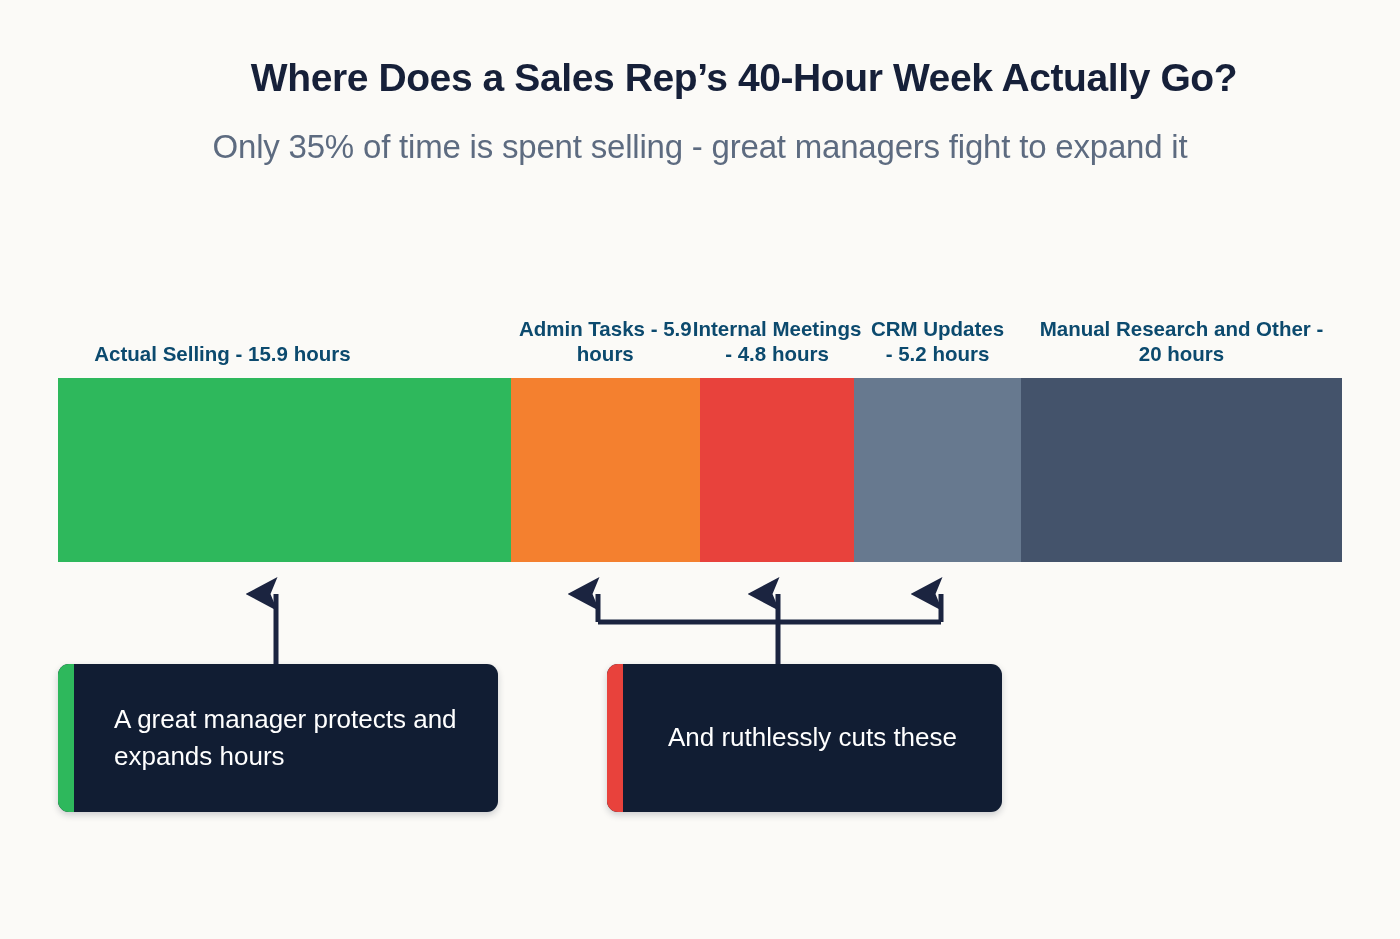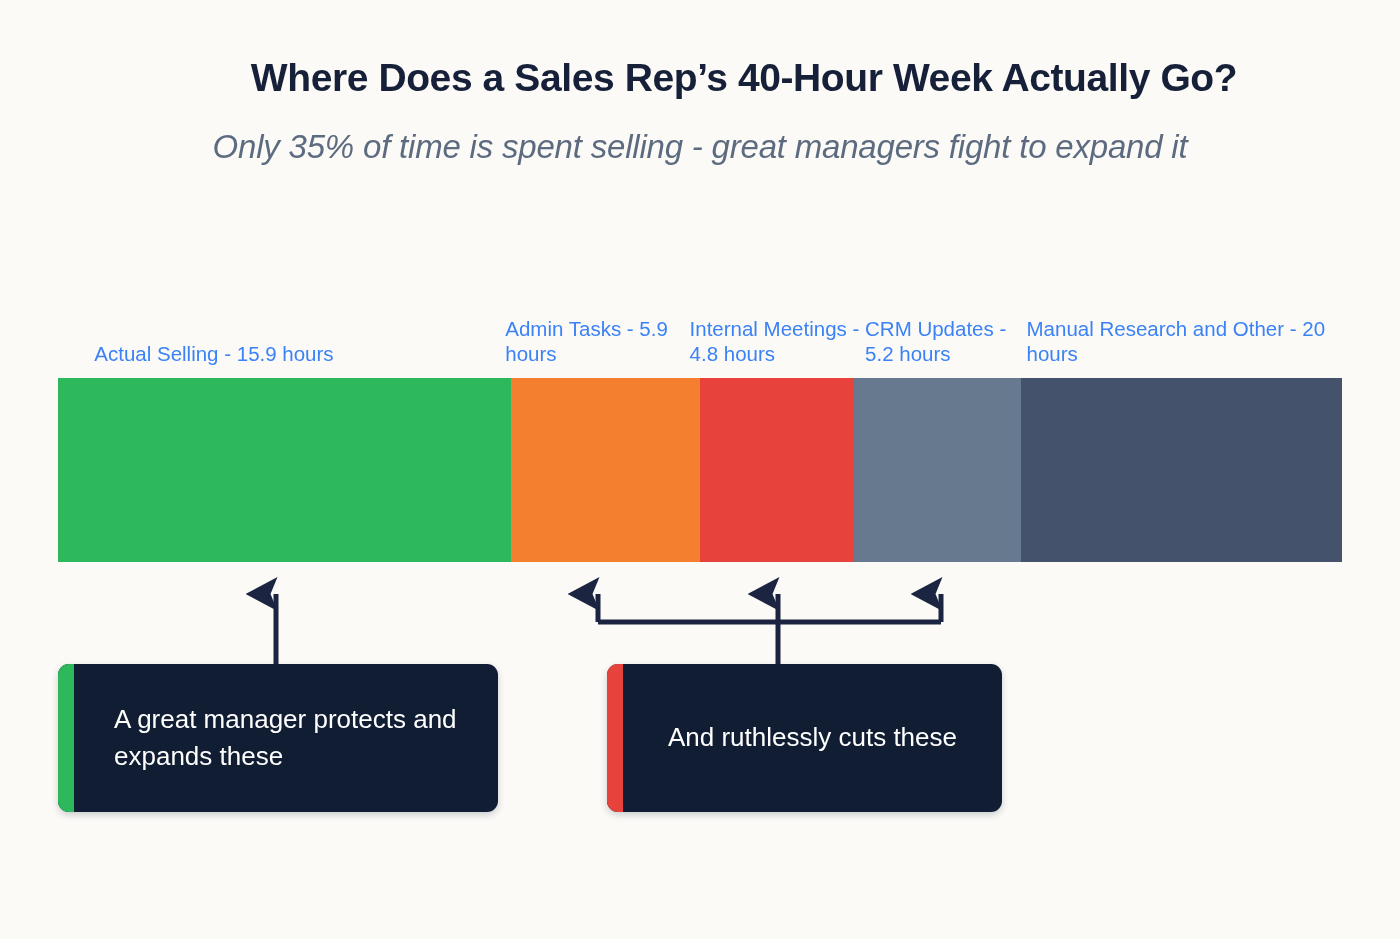--- a/index.html
+++ b/index.html
@@ -20,28 +20,28 @@
     font-family:"Liberation Sans", sans-serif;
     white-space:nowrap;
     margin-left:44px;
   }
   .subtitle {
     position:absolute; left:0; top:128px; width:1400px;
     text-align:center;
     font-size:33px; font-weight:400; letter-spacing:-0.2px;
     color:#5d6b80;
     white-space:nowrap;
-    font-style:italic;
   }
 
   
   .seg-label {
     position:absolute;
-    font-size:20.5px; font-weight:normal;
-    color:#3b82f6;
+    text-align:center;
+    font-size:20.5px; font-weight:bold;
+    color:#0c4a6e;
     line-height:1.22;
     bottom:0;
   }
   .labels-row {
     position:absolute; left:58px; top:246px; width:1284px; height:120px;
   }
   .seg-label-wrap { position:absolute; bottom:0; }
 
   
   .bar {
@@ -134,21 +134,21 @@
 
     <path d="M 598 622 L 941 622" stroke="#1b2440" stroke-width="5" fill="none"></path>
 
     <path d="M 598 622 L 598 594" stroke="#1b2440" stroke-width="5" fill="none" marker-end="url(#arrowhead)"></path>
     <path d="M 778 622 L 778 594" stroke="#1b2440" stroke-width="5" fill="none" marker-end="url(#arrowhead)"></path>
     <path d="M 941 622 L 941 594" stroke="#1b2440" stroke-width="5" fill="none" marker-end="url(#arrowhead)"></path>
   </svg>
 
   <div class="callout" id="callout-left">
     <div class="callout-accent" id="accent-left" style="background: rgb(46, 184, 92);"></div>
-    <div class="callout-text">A great manager protects and expands these</div>
+    <div class="callout-text">A great manager protects and expands hours</div>
   </div>
 
   <div class="callout" id="callout-right">
     <div class="callout-accent" id="accent-right" style="background: rgb(232, 66, 60);"></div>
     <div class="callout-text">And ruthlessly cuts these</div>
   </div>
 
 </div>
 
 </body></html>

